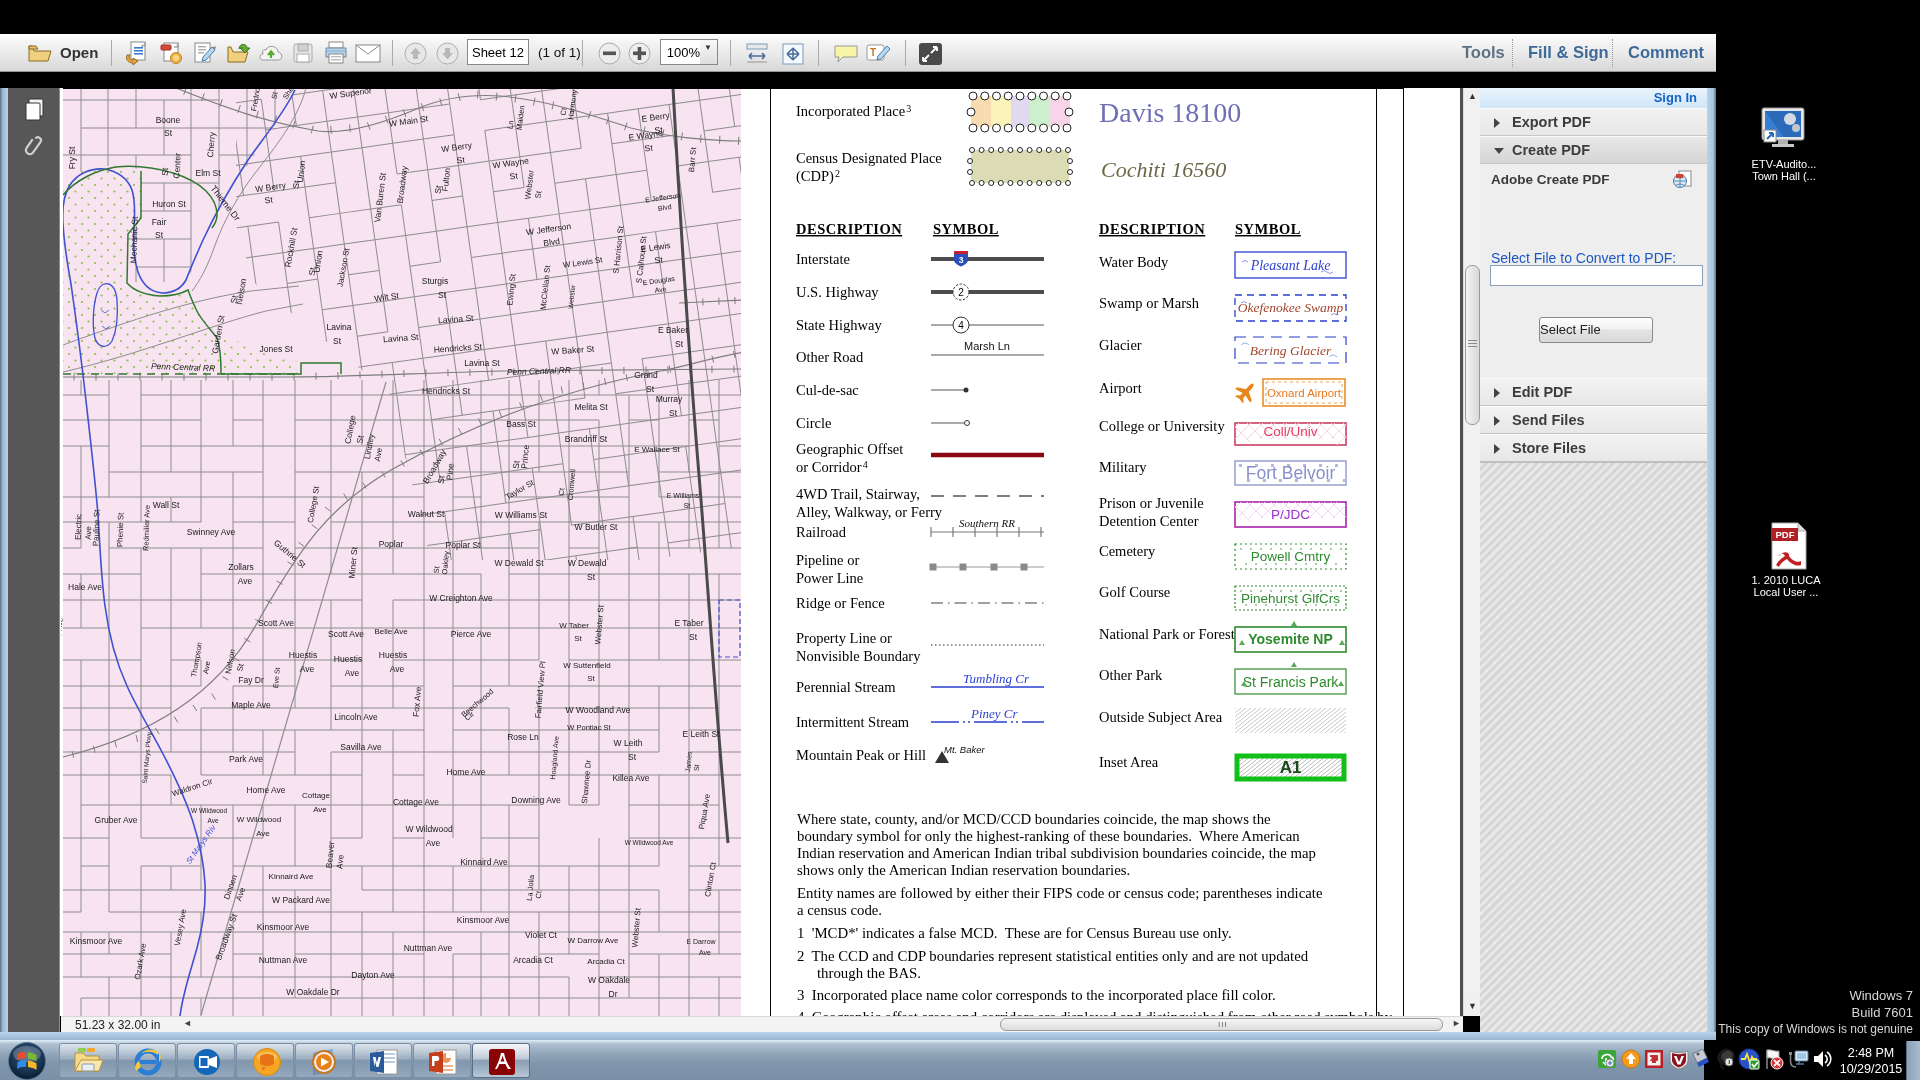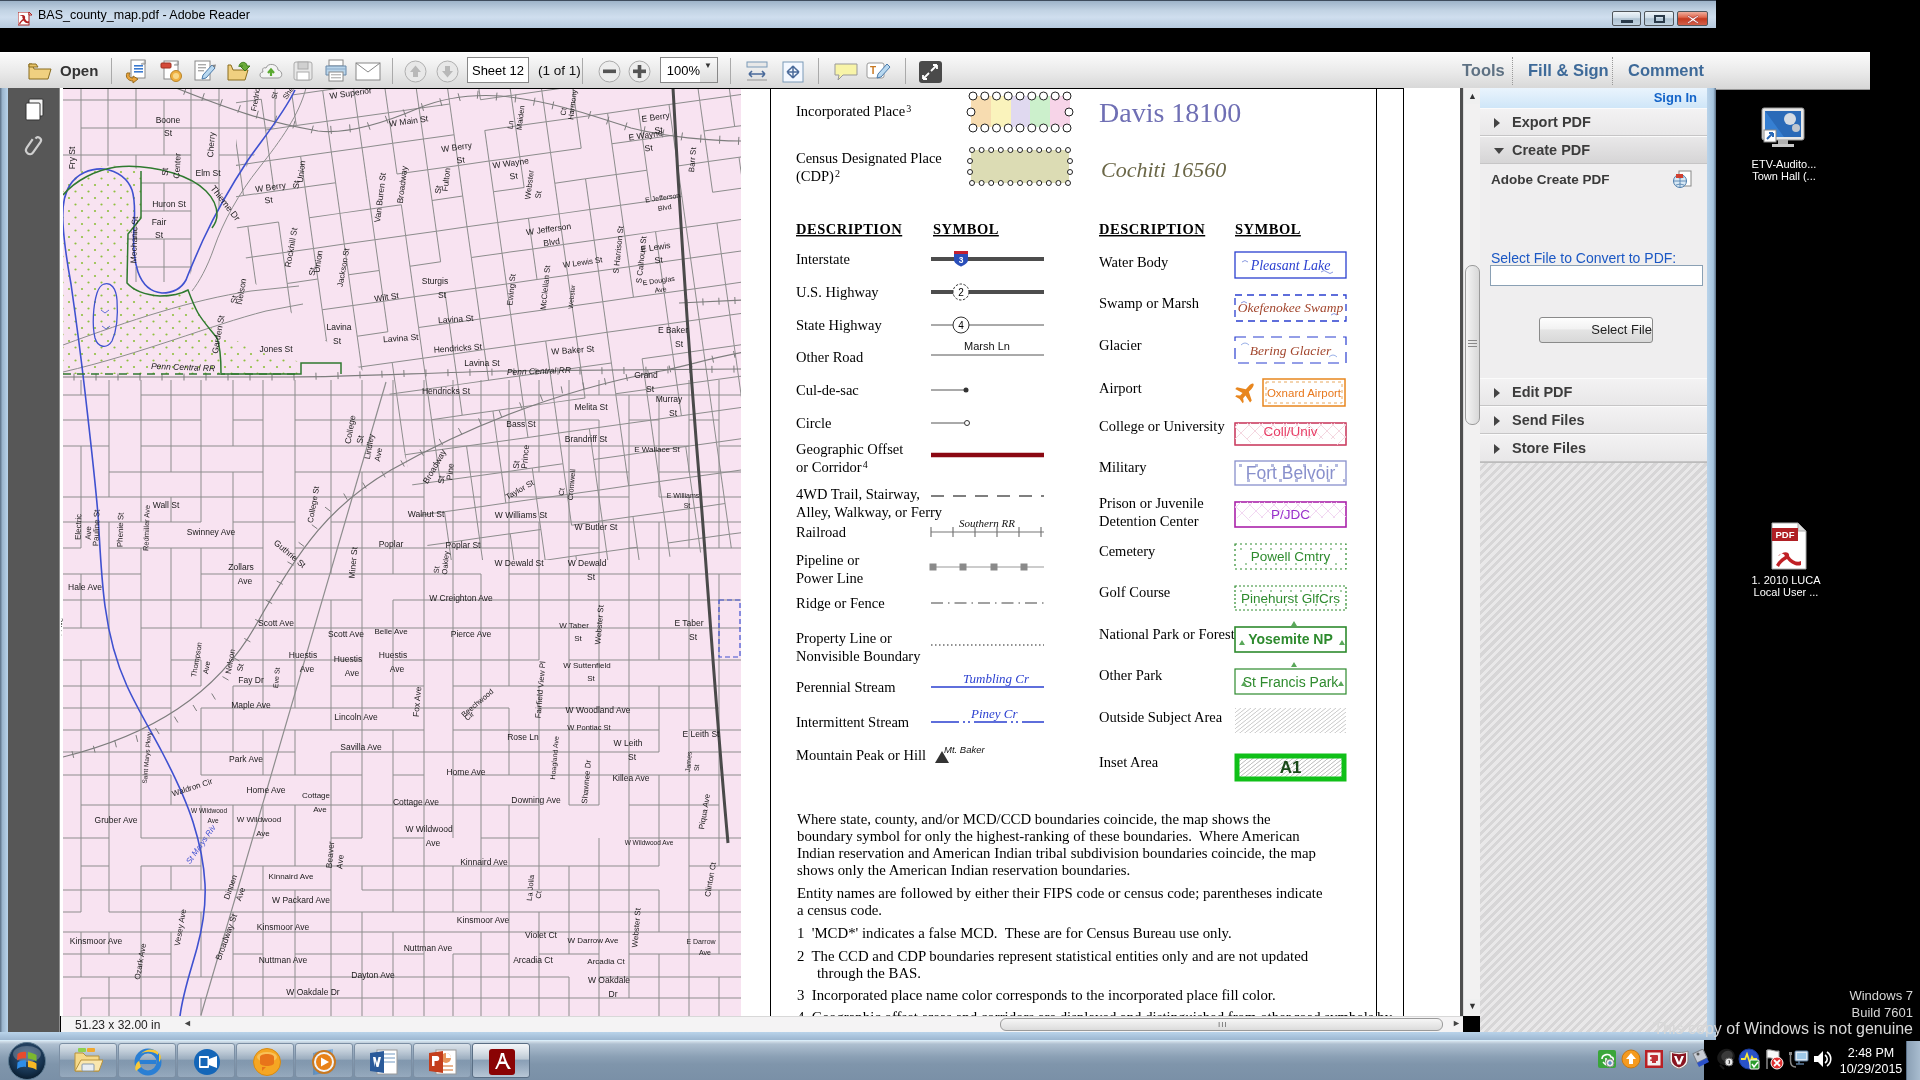--- a/index.html
+++ b/index.html
@@ -6,56 +6,37 @@
 #win{position:absolute;left:0;top:0;width:1716px;height:1040px}
 #titlebar{position:absolute;left:0;top:0;width:1716px;height:28px;background:linear-gradient(#9db3c9,#c2d3e4 35%,#cfdeee 60%,#b7cbdf);border-top:1px solid #3e4c5d}
 #titlebar .ticon{position:absolute;left:18px;top:11px;width:14px;height:14px}
 #titlebar .ttext{position:absolute;left:38px;top:7px;font-size:12.5px;color:#000}
 .wbtn{position:absolute;top:10px;height:15px;border:1px solid #50565c;border-radius:2px}
 #btnmin{left:1612px;width:29px;background:linear-gradient(#eef4f9,#cfdde9 45%,#aec2d2 52%,#c3d4e2)}
 #btnmax{left:1644px;width:30px;background:linear-gradient(#eef4f9,#cfdde9 45%,#aec2d2 52%,#c3d4e2)}
 #btnclose{left:1677px;width:31px;background:linear-gradient(#efae9e,#e0684e 40%,#c43a20 52%,#d4604a)}
 #menubar{position:absolute;left:0;top:28px;width:1716px;height:22px;background:linear-gradient(#f2f2f2,#e6e6e6);font-size:12.5px;color:#111}
 #menubar span{position:absolute;top:4px}
-#toolbar{position:absolute;left:0;top:52px;width:1870px;height:38px;background:linear-gradient(#fbfbfb,#e9e9e9 55%,#d7d7d7);border-top:1px solid #fff;border-bottom:1px solid #979797}
+#toolbar{position:absolute;left:0;top:34px;width:1716px;height:38px;background:linear-gradient(#fbfbfb,#e9e9e9 55%,#d7d7d7);border-top:1px solid #fff;border-bottom:1px solid #979797}
 #main{position:absolute;left:8px;top:88px;width:1699px;height:928px;background:#fff}
 #sidebar{position:absolute;left:0;top:0;width:52px;height:944px;background:#575757;border-right:1px solid #8c8c8c}
 #docarea{position:absolute;left:53px;top:0;width:1402px;height:928px;background:#fff;overflow:hidden}
 #vscroll{position:absolute;left:1455px;top:0;width:17px;height:928px;background:#f2f1f1;border-left:1px solid #dcdcdc}
 #panel{position:absolute;left:1472px;top:0;width:227px;height:944px;background:#efeeef}
 #statusbar{position:absolute;left:53px;top:928px;width:1402px;height:16px;background:#f4f3f4;border-top:1px solid #d8d8d8}
 .hatch{background:repeating-linear-gradient(135deg,#e9e8e9 0 3px,#d7d6d7 3px 6px)}
 #taskbar{position:absolute;left:0;top:1040px;width:1704px;height:40px;background:linear-gradient(#d5e2ec,#aebfd0 8%,#8ba0b5 40%,#7f95ab 60%,#7a90a7);border-top:1px solid #d8ecf8}
 .tbtn{position:absolute;top:2px;width:58px;height:35px;border:1px solid #7c8fa4;border-radius:3px;background:linear-gradient(rgba(255,255,255,.55),rgba(255,255,255,.18) 45%,rgba(120,145,170,.25) 50%,rgba(200,215,230,.35))}
 .dlabel{position:absolute;color:#fff;font-size:11px;text-align:center;text-shadow:1px 1px 2px #000}
 .prow{position:absolute;left:0;width:227px;height:28px;border-top:1px solid #fbfbfb;border-bottom:1px solid #c6c5c6;background:linear-gradient(#f3f2f3,#e8e7e8);font-size:14.5px;font-weight:bold;color:#3c3c3c}
 .prow .arr{position:absolute;left:14px;top:9px;width:0;height:0}
 .prow .lbl{position:absolute;left:32px;top:5px}
 </style></head><body>
 <div id="screen">
     <div id="win">
-      <div id="titlebar">
-<svg class="ticon" viewBox="0 0 14 14">
-          <rect x="0" y="0" width="11" height="13" fill="#fff" stroke="#aa2222" stroke-width="1"></rect>
-          <path d="M11,0 L14,3 L11,3 Z" fill="#fff" stroke="#aa2222" stroke-width="1"></path>
-          <path d="M1.5,4 C5,2 8,3.5 7,6.5 C8,9 10,10 11,9 L11,11 C9,12 6.5,10.5 5.5,8.5 C4,9.5 2.5,11 2,12.5 L1,11.5 C2,9.5 3.5,8 5,7 C4.3,5.5 4,4.5 4.5,4 Z" fill="#b02020"></path>
-        </svg>
-<span class="ttext">BAS_county_map.pdf - Adobe Reader</span>
-<div class="wbtn" id="btnmin">
-          <div style="position:absolute;left:8px;top:8px;width:12px;height:3px;background:#2a3a4a"></div>
-        </div>
-<div class="wbtn" id="btnmax">
-          <div style="position:absolute;left:9px;top:3px;width:11px;height:8px;border:2px solid #2a3a4a"></div>
-        </div>
-<div class="wbtn" id="btnclose">
-          <svg style="position:absolute;left:9px;top:3px" width="12" height="9" viewBox="0 0 12 9">
-            <path d="M1.5,0.5 L6,3.2 L10.5,0.5 L11.5,1.5 L7.5,4.5 L11.5,7.5 L10.5,8.5 L6,5.8 L1.5,8.5 L0.5,7.5 L4.5,4.5 L0.5,1.5 Z" fill="#fff" stroke="#a44" stroke-width="0.8"></path>
-          </svg>
-        </div>
-</div>
       <div id="toolbar">
 <svg style="position:absolute;left:28px;top:7px" width="24" height="22" viewBox="0 0 24 22">
           <path d="M1,4 L1,19 L20,19 L23,9 L6,9 L4,4 Z" fill="#f0d080" stroke="#8a6d1f"></path>
           <path d="M1,4 L8,4 L10,7 L1,7 Z" fill="#e8c468" stroke="#8a6d1f"></path>
         </svg>
 <span style="position:absolute;left:60px;top:9px;font-size:15px;font-weight:bold;color:#333">Open</span>
 <div style="position:absolute;left:111px;top:5px;width:1px;height:26px;background:#aaa"></div>
 <svg style="position:absolute;left:125px;top:6px" width="24" height="25" viewBox="0 0 24 25">
           <rect x="6" y="1" width="14" height="18" fill="#fff" stroke="#888"></rect>
           <path d="M20,1 L20,5 L16,5" fill="#ddd" stroke="#888"></path>
@@ -2548,21 +2529,21 @@
 <div style="position:absolute;left:0;top:76px;width:227px;height:214px;background:#efeeef">
 <span style="position:absolute;left:11px;top:8px;font-size:13.5px;font-weight:bold;color:#3a3a3a">Adobe Create PDF</span>
 <svg style="position:absolute;left:192px;top:5px" width="22" height="20" viewBox="0 0 22 20">
               <rect x="7" y="2" width="12" height="15" fill="#fff" stroke="#888"></rect>
               <circle cx="8" cy="12" r="6.5" fill="#d8e8f4" stroke="#4a7aaa"></circle>
               <path d="M2,12 L14,12 M8,6 L8,18 M4,8 Q8,10 12,8 M4,16 Q8,14 12,16" stroke="#4a7aaa" stroke-width="0.8" fill="none"></path>
               <rect x="4" y="5" width="7" height="4" fill="#d04030"></rect>
             </svg>
 <span style="position:absolute;left:11px;top:86px;font-size:14px;color:#1a57c4">Select File to Convert to PDF:</span>
 <div style="position:absolute;left:10px;top:101px;width:213px;height:21px;background:#fff;border:1px solid #8aa0b4"></div>
-<div style="position:absolute;left:59px;top:153px;width:114px;height:26px;background:linear-gradient(#fefefe,#f2f2f2 45%,#e4e4e4 50%,#d8d8d8);border:1px solid #8a8a8a;border-radius:3px;text-align:right;line-height:24px;font-size:13px;color:#222">Select File</div>
+<div style="position:absolute;left:59px;top:153px;width:114px;height:26px;background:linear-gradient(#fefefe,#f2f2f2 45%,#e4e4e4 50%,#d8d8d8);border:1px solid #8a8a8a;border-radius:3px;text-align:left;line-height:24px;font-size:13px;color:#222">Select File</div>
 </div>
 <div class="prow" style="top:290px">
             <div class="arr" style="border-left:6px solid #444;border-top:5px solid transparent;border-bottom:5px solid transparent"></div>
             <div class="lbl">Edit PDF</div>
           </div>
 <div class="prow" style="top:318px">
             <div class="arr" style="border-left:6px solid #444;border-top:5px solid transparent;border-bottom:5px solid transparent"></div>
             <div class="lbl">Send Files</div>
           </div>
 <div class="prow" style="top:346px">
@@ -2596,21 +2577,21 @@
 </svg>
 <div class="dlabel" style="left:1744px;top:158px;width:80px">ETV-Audito...<br>Town Hall (...</div>
 <svg style="position:absolute;left:1766px;top:522px" width="44" height="50" viewBox="0 0 44 50">
 <path d="M6,1 L32,1 L40,9 L40,47 L6,47 Z" fill="#fff" stroke="#aaa"></path>
 <path d="M32,1 L32,9 L40,9 Z" fill="#ddd" stroke="#aaa"></path>
 <rect x="6" y="6" width="26" height="13" fill="#b01f24"></rect>
 <text x="19" y="16" font-size="9.5" fill="#fff" text-anchor="middle" font-weight="bold" font-family="Liberation Sans, sans-serif">PDF</text>
 <path d="M12,34 C18,28 24,30 23,34 C26,39 32,41 35,39 L35,43 C30,45 24,41 21,37 C17,39 14,42 13,45 L10,43 C12,39 16,36 19,34 C17,31 15,31 14,33 Z" fill="#c02025"></path>
 </svg>
 <div class="dlabel" style="left:1744px;top:574px;width:84px">1. 2010 LUCA<br>Local User ...</div>
-<div style="position:absolute;right:7px;top:988px;text-align:right;color:#d8d8d8;font-size:13px;line-height:16.5px">Windows 7<br>Build 7601<br><span style="font-size:16px">This copy of Windows is not genuine</span></div>
+<div style="position:absolute;right:7px;top:988px;text-align:right;color:#d8d8d8;font-size:13px;line-height:16.5px">Windows 7<br>Build 7601<br><span style="font-size:12px">This copy of Windows is not genuine</span></div>
 <div id="taskbar">
 <svg style="position:absolute;left:6px;top:0px" width="42" height="40" viewBox="0 0 42 40">
 <defs>
           <radialGradient id="orb" cx="50%" cy="35%" r="65%">
             <stop offset="0%" stop-color="#3a5a80"></stop>
             <stop offset="70%" stop-color="#16324e"></stop>
             <stop offset="100%" stop-color="#0a1c2e"></stop>
           </radialGradient>
         </defs>
 <circle cx="21" cy="20" r="18.5" fill="url(#orb)" stroke="#5a7890" stroke-width="1"></circle>

